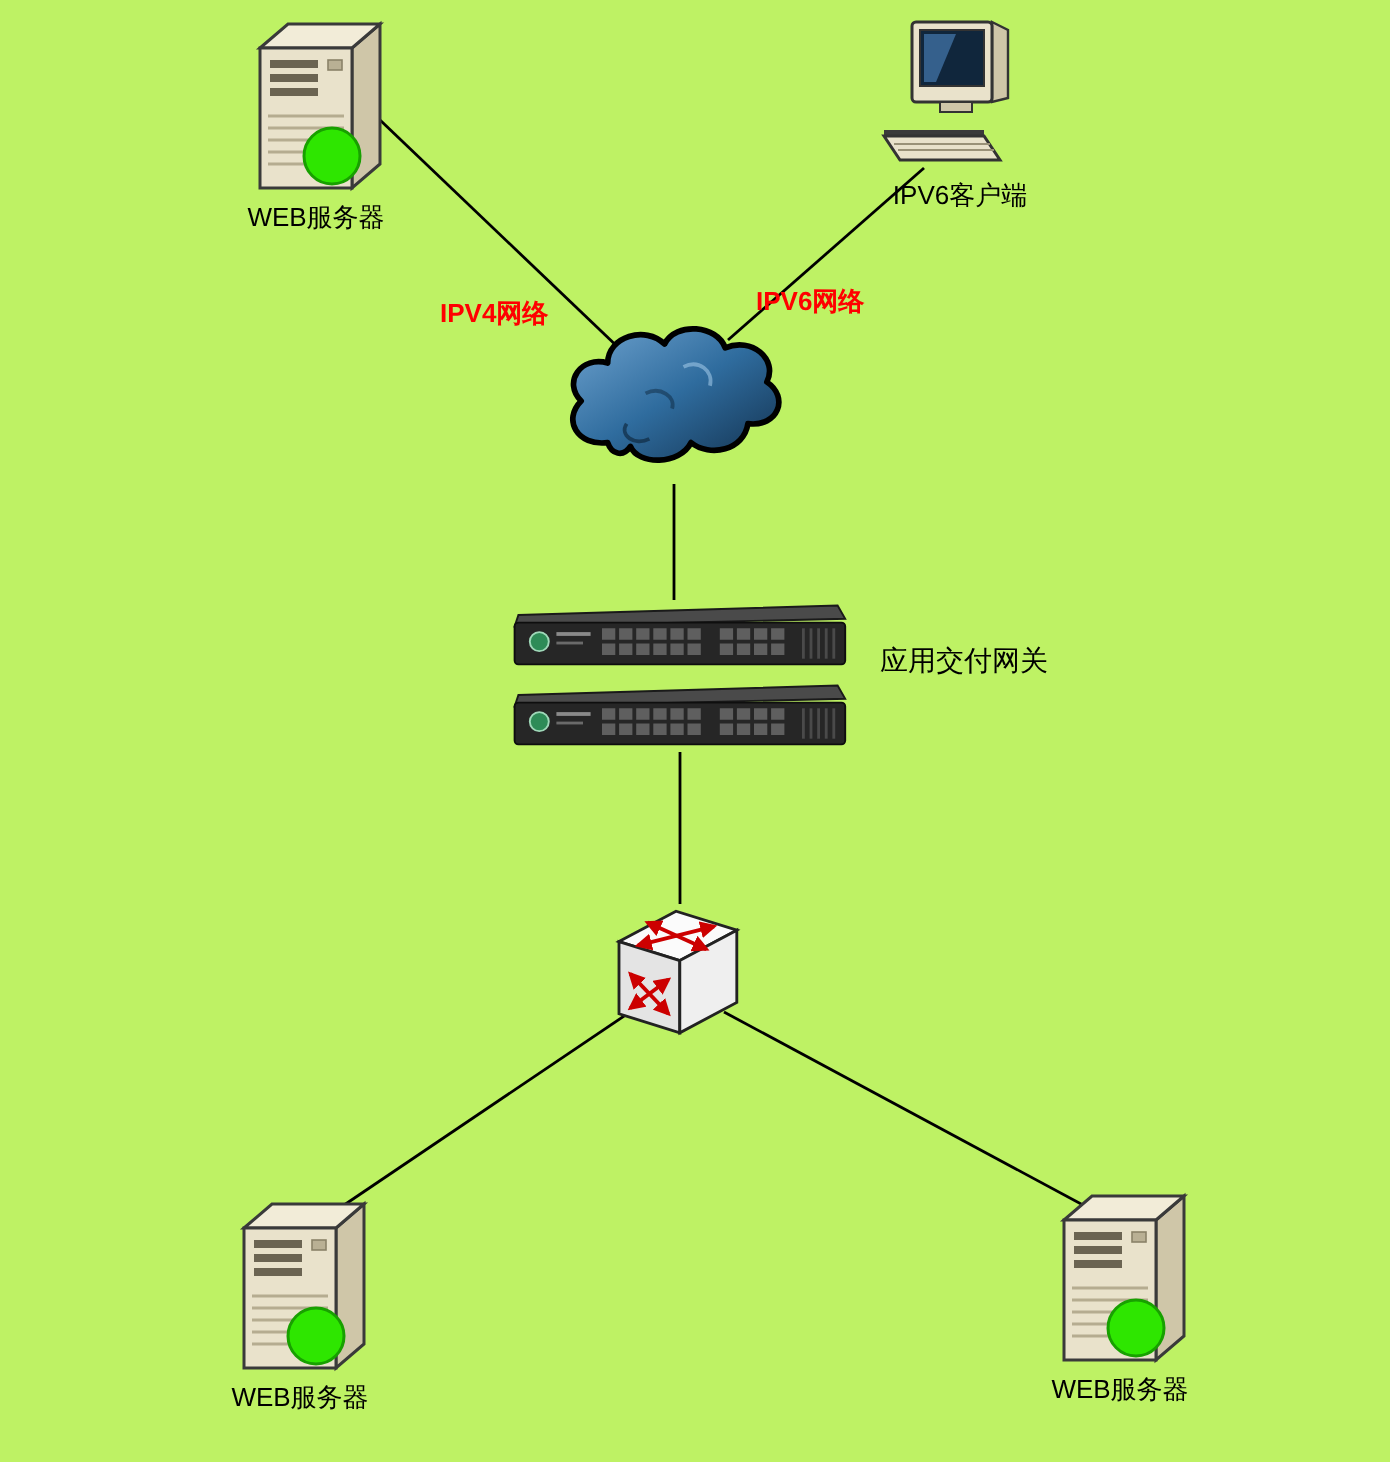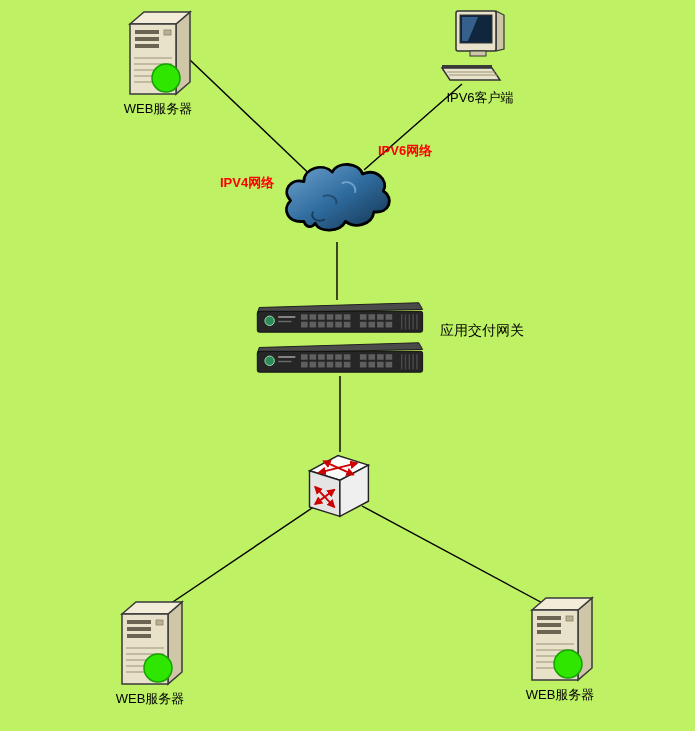--- a/index.html
+++ b/index.html
@@ -120,21 +120,21 @@
     <figcaption class="node-label">WEB服务器</figcaption>
   </figure>
 
   <figure class="node" style="left:438px; top:5px;">
     <svg width="84" height="84">
         <use href="#sym-computer"></use>
       </svg>
     <figcaption class="node-label">IPV6客户端</figcaption>
   </figure>
 
-  <span class="edge-label" style="left:220px; top:148px;margin-top:26px;">IPV4网络</span>
+  <span class="edge-label" style="left:220px; top:148px;">IPV4网络</span>
   <span class="edge-label" style="left:378px; top:142px;">IPV6网络</span>
 
   <figure class="node" style="left:275px; top:155px;">
     <svg width="124" height="90">
         <use href="#sym-cloud"></use>
       </svg>
   </figure>
 
   <figure class="node stack" style="left:253px; top:298px;">
     <svg width="172" height="38">

